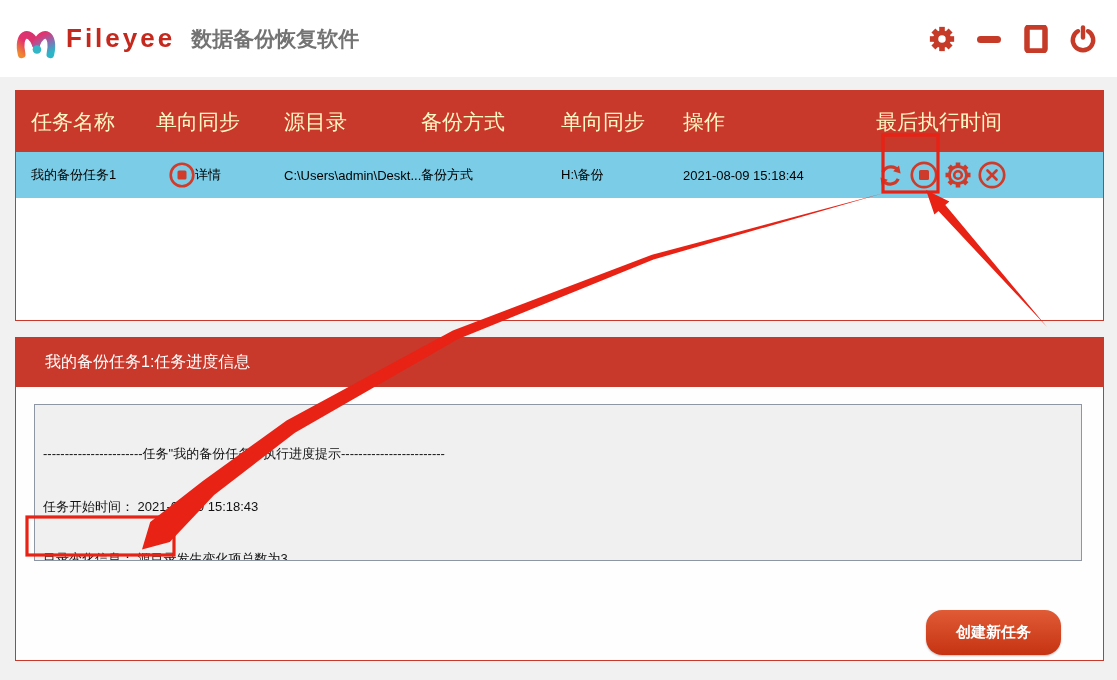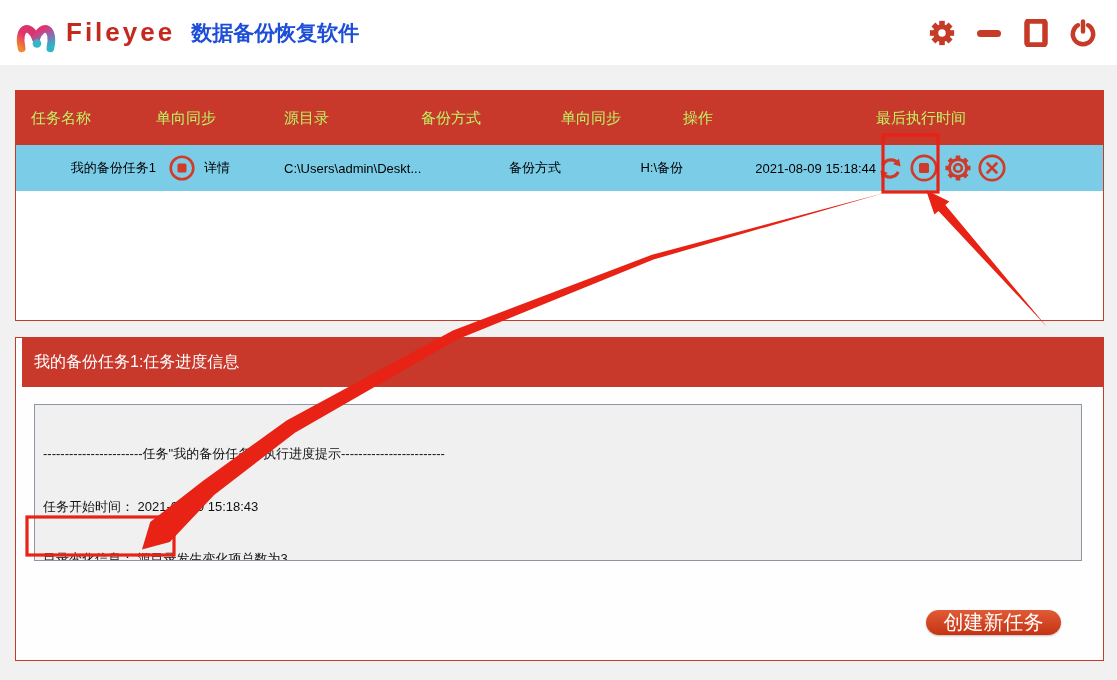--- a/index.html
+++ b/index.html
@@ -1,45 +1,45 @@
 <!DOCTYPE html>
 <html><head>
 <meta charset="utf-8">
 <style>
   html,body{margin:0;padding:0;}
   .stage{position:relative;width:1117px;height:680px;background:#f1f1f1;overflow:hidden;
          font-family:"Liberation Sans","DejaVu Sans",sans-serif;}
   
-  .titlebar{position:absolute;left:0;top:0;width:1117px;height:65px;background:#ffffff;
+  .titlebar{position:absolute;left:0;top:0;width:1117px;height:77px;background:#ffffff;
             display:flex;align-items:center;padding-left:14px;box-sizing:border-box;}
   .brand{color:#c5291e;font-size:26px;font-weight:700;letter-spacing:3px;margin-left:8px;}
-  .apptitle{color:#1d4ed8;font-size:21px;font-weight:600;margin-left:16px;font-family:Liberation Mono, monospace;}
+  .apptitle{color:#737373;font-size:21px;font-weight:600;margin-left:16px;font-family:Liberation Mono, monospace;}
   .winctrls{margin-left:auto;margin-right:20px;display:flex;align-items:center;gap:19px;}
   .winbtn{width:28px;height:28px;display:flex;align-items:center;justify-content:center;cursor:pointer;}
   
   .panel{position:absolute;left:15px;width:1089px;background:#ffffff;border:1px solid #c8382b;box-sizing:border-box;}
   .panel-table{top:90px;height:231px;}
   .thead,.trow{display:grid;grid-template-columns:125px 128px 137px 140px 122px 193px auto;
                align-items:center;padding-left:15px;box-sizing:border-box;}
-  .thead{height:54px;background:#c8382b;color:#bef264;font-size:15px;}
-  .trow{height:46px;background:#7bcde7;color:#000000;font-size:13px;text-align:right;}
-  .cell-status{display:flex;align-items:center;gap:9px;padding-left:13px;}
+  .thead{height:61px;background:#c8382b;color:#fef9c3;font-size:21px;}
+  .trow{height:46px;background:#7bcde7;color:#000000;font-size:13px;}
+  .cell-status{display:flex;align-items:center;padding-left:13px;}
   .cell-ops{display:flex;align-items:center;gap:6px;}
   .opbtn{width:28px;height:28px;display:flex;align-items:center;justify-content:center;cursor:pointer;}
   
   .panel-progress{top:337px;height:324px;background:#fefefe;}
   .sect-head{height:49px;background:#c8382b;color:#ffffff;font-size:16px;
-             display:flex;align-items:center;padding-left:12px;margin-left:6px;}
+             display:flex;align-items:center;padding-left:29px;}
   .logbox{position:absolute;left:18px;top:66px;width:1048px;height:157px;background:#f0f0f0;
           border:1px solid #8e96a3;box-sizing:border-box;padding:5px 8px;
           font-size:13px;line-height:17.5px;color:#111;white-space:pre;overflow:hidden;}
-  .create-btn{position:absolute;left:910px;top:272px;width:135px;height:25px;border-radius:16px;
-              background:linear-gradient(#e05b36,#c63312);color:#fff;font-size:20px;border:none;
+  .create-btn{position:absolute;left:910px;top:272px;width:135px;height:45px;border-radius:16px;
+              background:linear-gradient(#e05b36,#c63312);color:#fff;font-size:15px;border:none;
               display:flex;align-items:center;justify-content:center;cursor:pointer;
-              box-shadow:0 1px 2px rgba(0,0,0,0.25);}
+              box-shadow:0 1px 2px rgba(0,0,0,0.25);font-weight:bold;}
   
   .overlay{position:absolute;left:0;top:0;width:1117px;height:680px;pointer-events:none;z-index:50;}
 </style>
 </head>
 <body>
 
 <div class="stage">
 
   <div class="titlebar">
     <span style="display:flex;">

